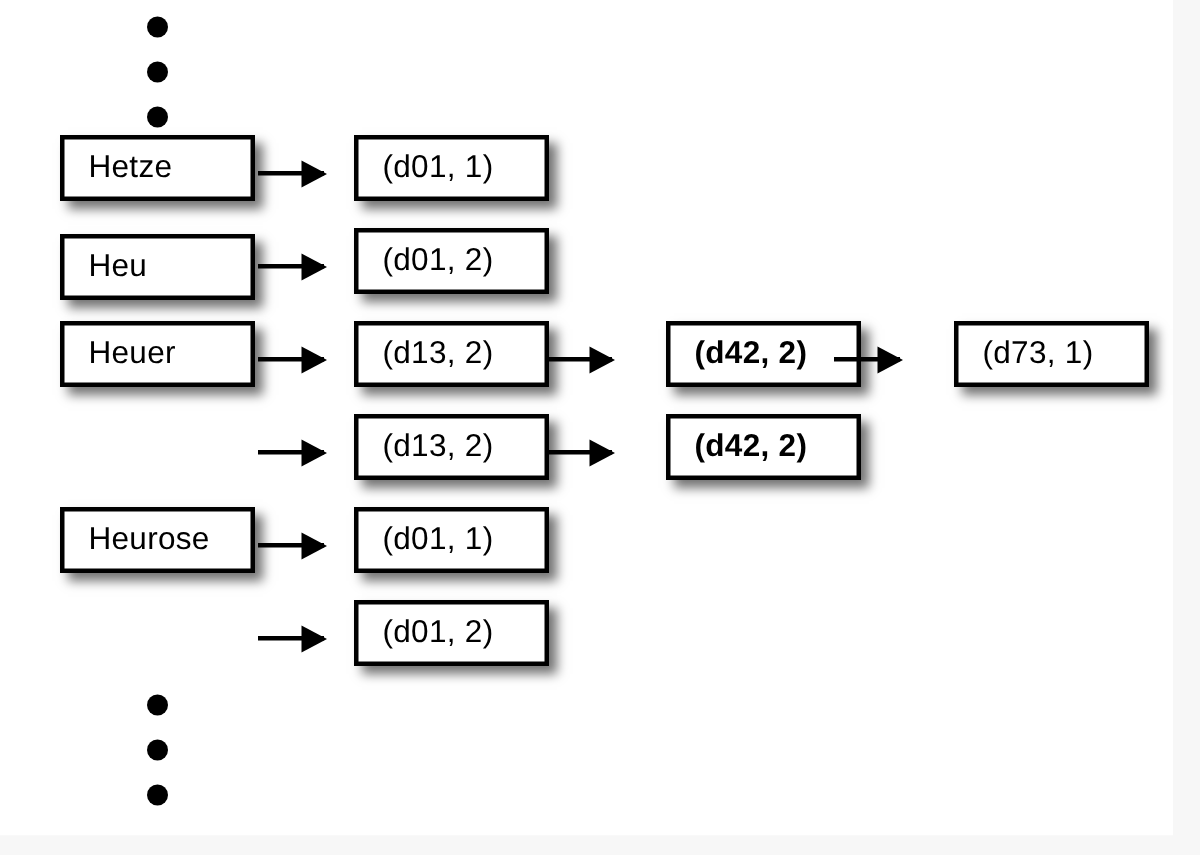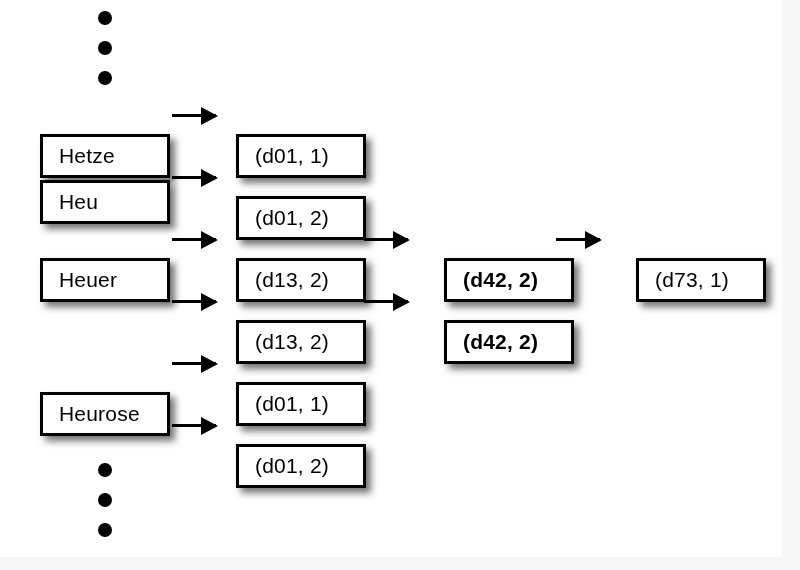--- a/index.html
+++ b/index.html
@@ -29,21 +29,20 @@
     background: #ffffff;
     border: 3px solid #000000;
     box-shadow: 5px 5px 7px rgba(0,0,0,0.55);
     display: flex;
     align-items: center;
     height: 44px;
     font-size: 21px;
     color: #000000;
     letter-spacing: 0.2px;
     white-space: nowrap;
-    margin-top: 44px;
   }
   .node .node-text {
     padding-left: 16px;
   }
   .node.col-term  { left: 40px;  width: 130px; }
   .node.col-post  { left: 236px; width: 130px; }
   .node.col-d42   { left: 444px; width: 130px; font-weight: bold; }
   .node.col-d73   { left: 636px; width: 130px; }
 
   
@@ -111,21 +110,21 @@
   </div>
 
   <div class="node col-term" style="top:90px">
     <span class="node-text">Hetze</span>
   </div>
   <div class="arrow a-term-post" style="top:114px"></div>
   <div class="node col-post" style="top:90px">
     <span class="node-text">(d01, 1)</span>
   </div>
 
-  <div class="node col-term" style="top:136px">
+  <div class="node col-term" style="top:156px">
     <span class="node-text">Heu</span>
   </div>
   <div class="arrow a-term-post" style="top:176px"></div>
   <div class="node col-post" style="top:152px">
     <span class="node-text">(d01, 2)</span>
   </div>
 
   <div class="node col-term" style="top:214px">
     <span class="node-text">Heuer</span>
   </div>
@@ -144,21 +143,21 @@
 
   <div class="arrow a-term-post" style="top:300px"></div>
   <div class="node col-post" style="top:276px">
     <span class="node-text">(d13, 2)</span>
   </div>
   <div class="arrow a-post-d42" style="top:300px"></div>
   <div class="node col-d42" style="top:276px">
     <span class="node-text">(d42, 2)</span>
   </div>
 
-  <div class="node col-term" style="top:348px">
+  <div class="node col-term" style="top:338px">
     <span class="node-text">Heurose</span>
   </div>
   <div class="arrow a-term-post" style="top:362px"></div>
   <div class="node col-post" style="top:338px">
     <span class="node-text">(d01, 1)</span>
   </div>
 
   <div class="arrow a-term-post" style="top:424px"></div>
   <div class="node col-post" style="top:400px">
     <span class="node-text">(d01, 2)</span>

